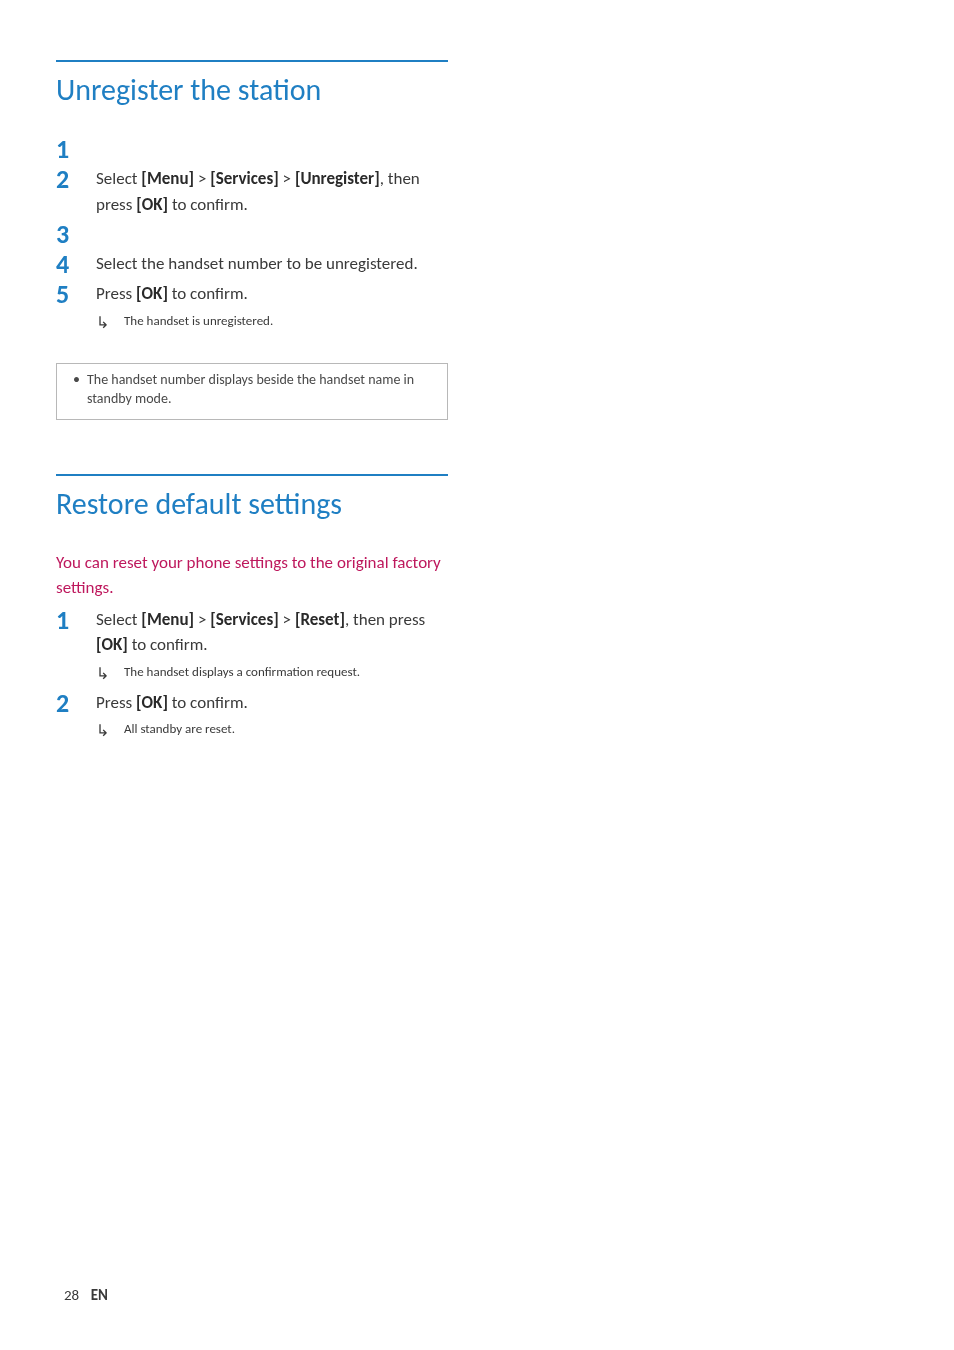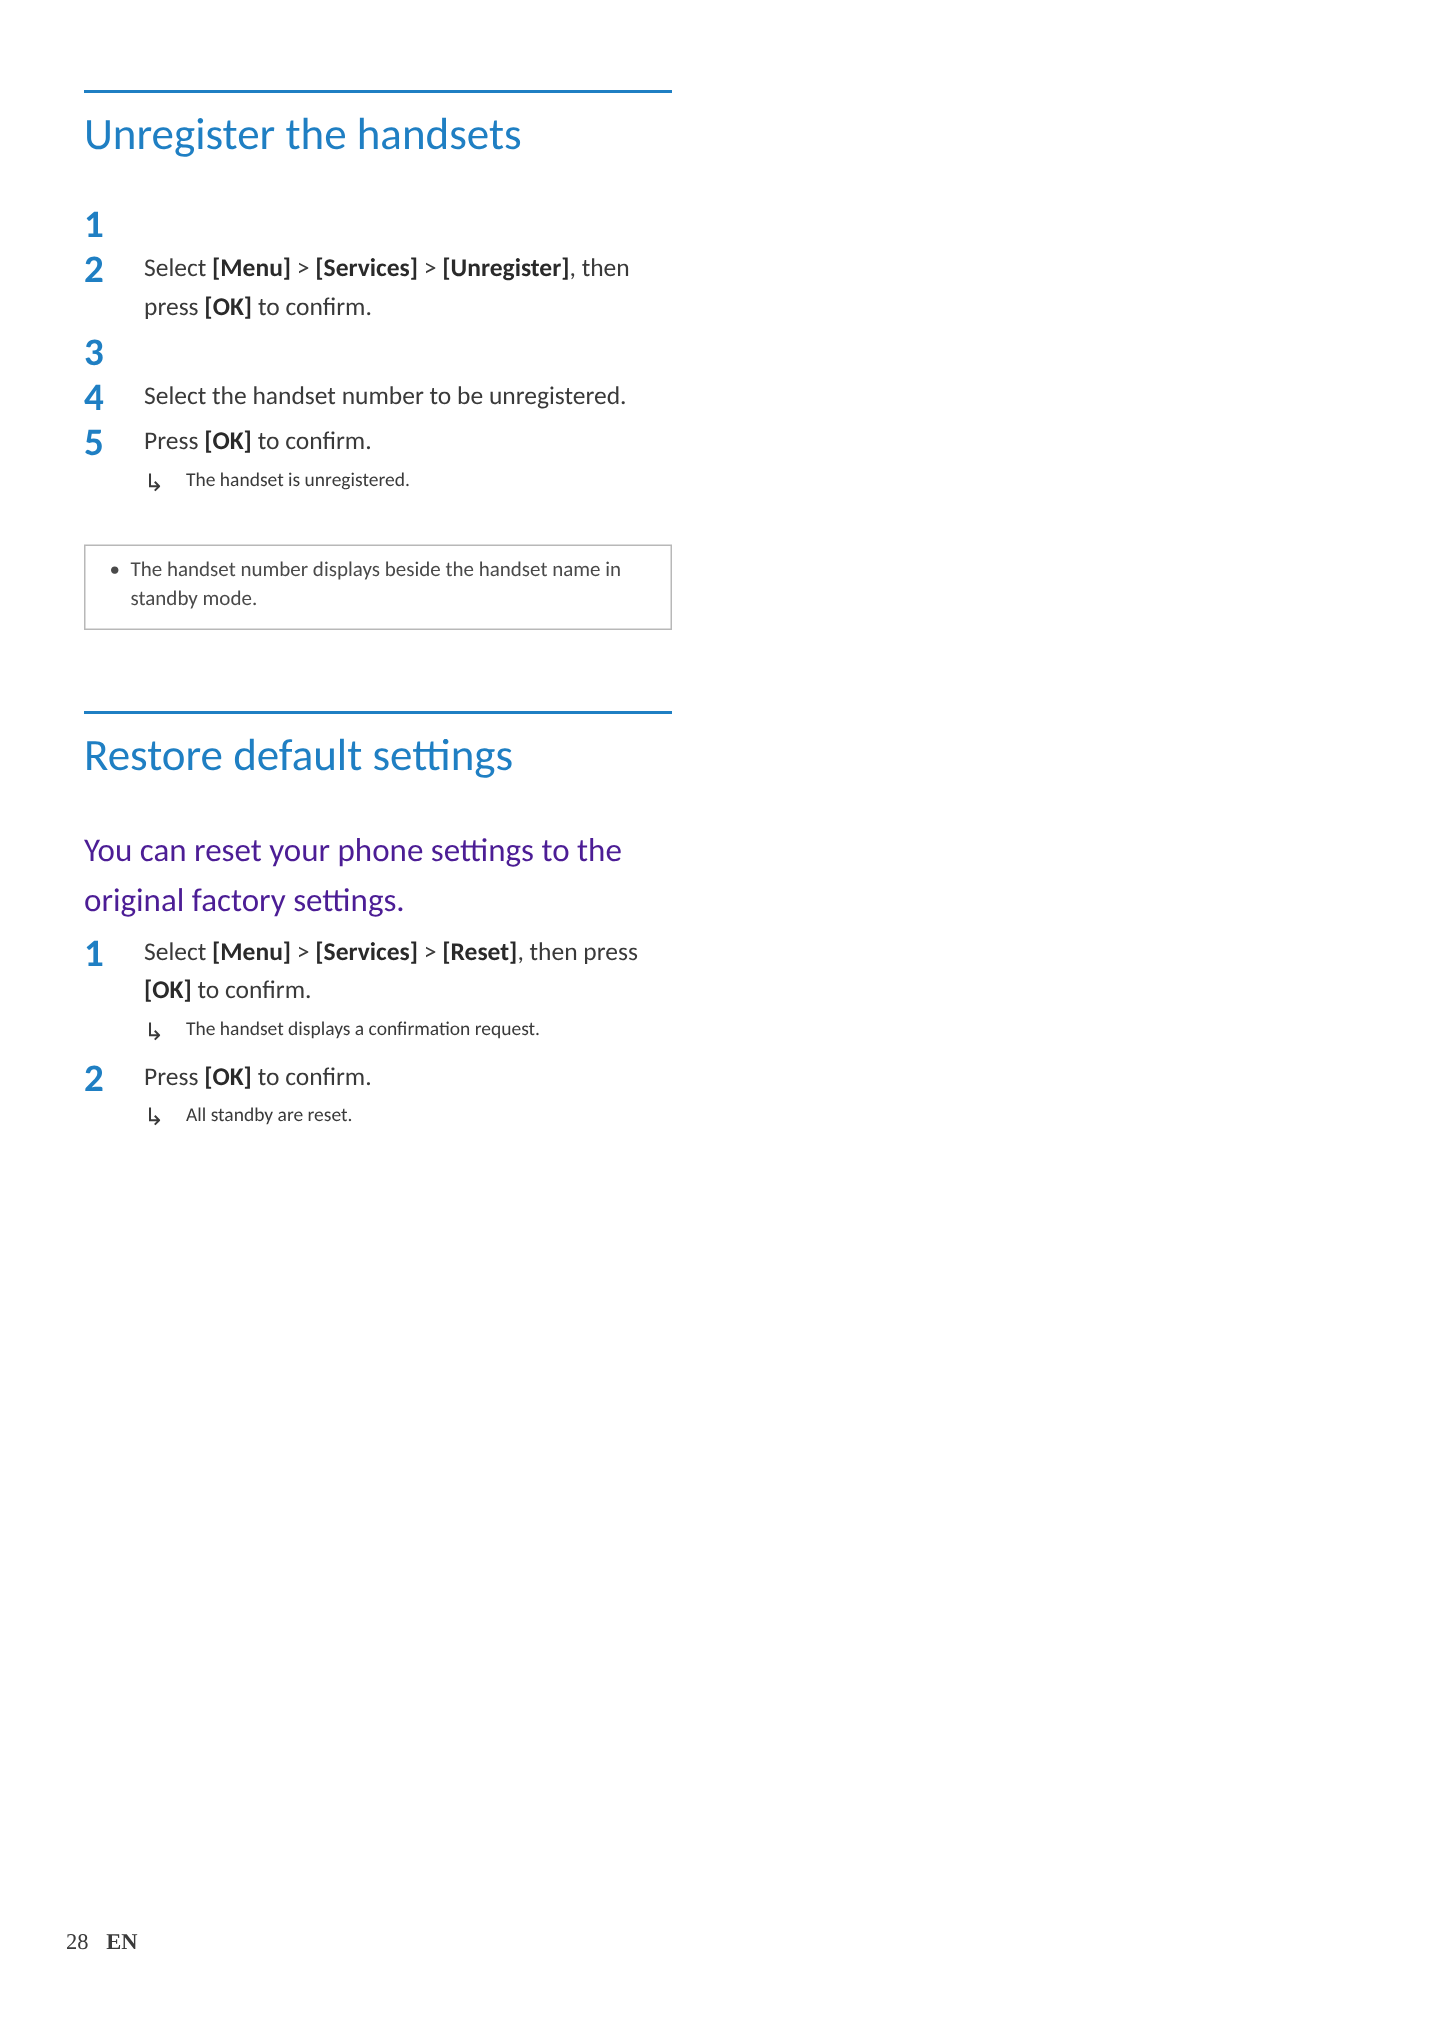--- a/index.html
+++ b/index.html
@@ -70,23 +70,23 @@
     line-height: 1.5;
     color: #3a3a3a;
   }
   .result-text {
     flex: 1;
     font-size: 13px;
     line-height: 1.5;
     color: #3a3a3a;
   }
   .intro {
-    font-size: 22px;
-    line-height: 1.5;
-    color: #4c1d95;
+    font-size: 17px;
+    line-height: 1.5;
+    color: #be185d;
     margin-bottom: 6px;
   }
   .tip-box {
     border: 1px solid #b8b8b8;
     margin-top: 28px;
     font-size: 14px;
   }
   .tip-header {
     display: flex;
     align-items: center;
@@ -118,36 +118,35 @@
   .tip-bullet .dot {
     width: 14px;
     flex-shrink: 0;
   }
   .section2 {
     margin-top: 54px;
   }
   .footer {
     position: absolute;
     bottom: 46px;
-    left: 44px;
+    left: 64px;
     font-size: 15px;
     color: #3a3a3a;
-    font-family: Liberation Serif, serif;
   }
   .footer .pn { margin-right: 8px; }
   .footer .lang { font-weight: 600; }
 </style>
 </head>
 <body>
 
 <div class="page">
   <div class="col">
 
     <hr class="hr-top">
-    <h2 class="section-title">Unregister the handsets</h2>
+    <h2 class="section-title">Unregister the station</h2>
 
     <div class="step">
       <div class="step-num">1</div>
     </div>
 
     <div class="step">
       <div class="step-num">2</div>
       <div class="step-body">
         <span>Select </span><span class="bold">[Menu]</span><span> &gt; </span><span class="bold">[Services]</span><span> &gt; </span><span class="bold">[Unregister]</span><span>, then press </span><span class="bold">[OK]</span><span> to confirm.</span>
       </div>

